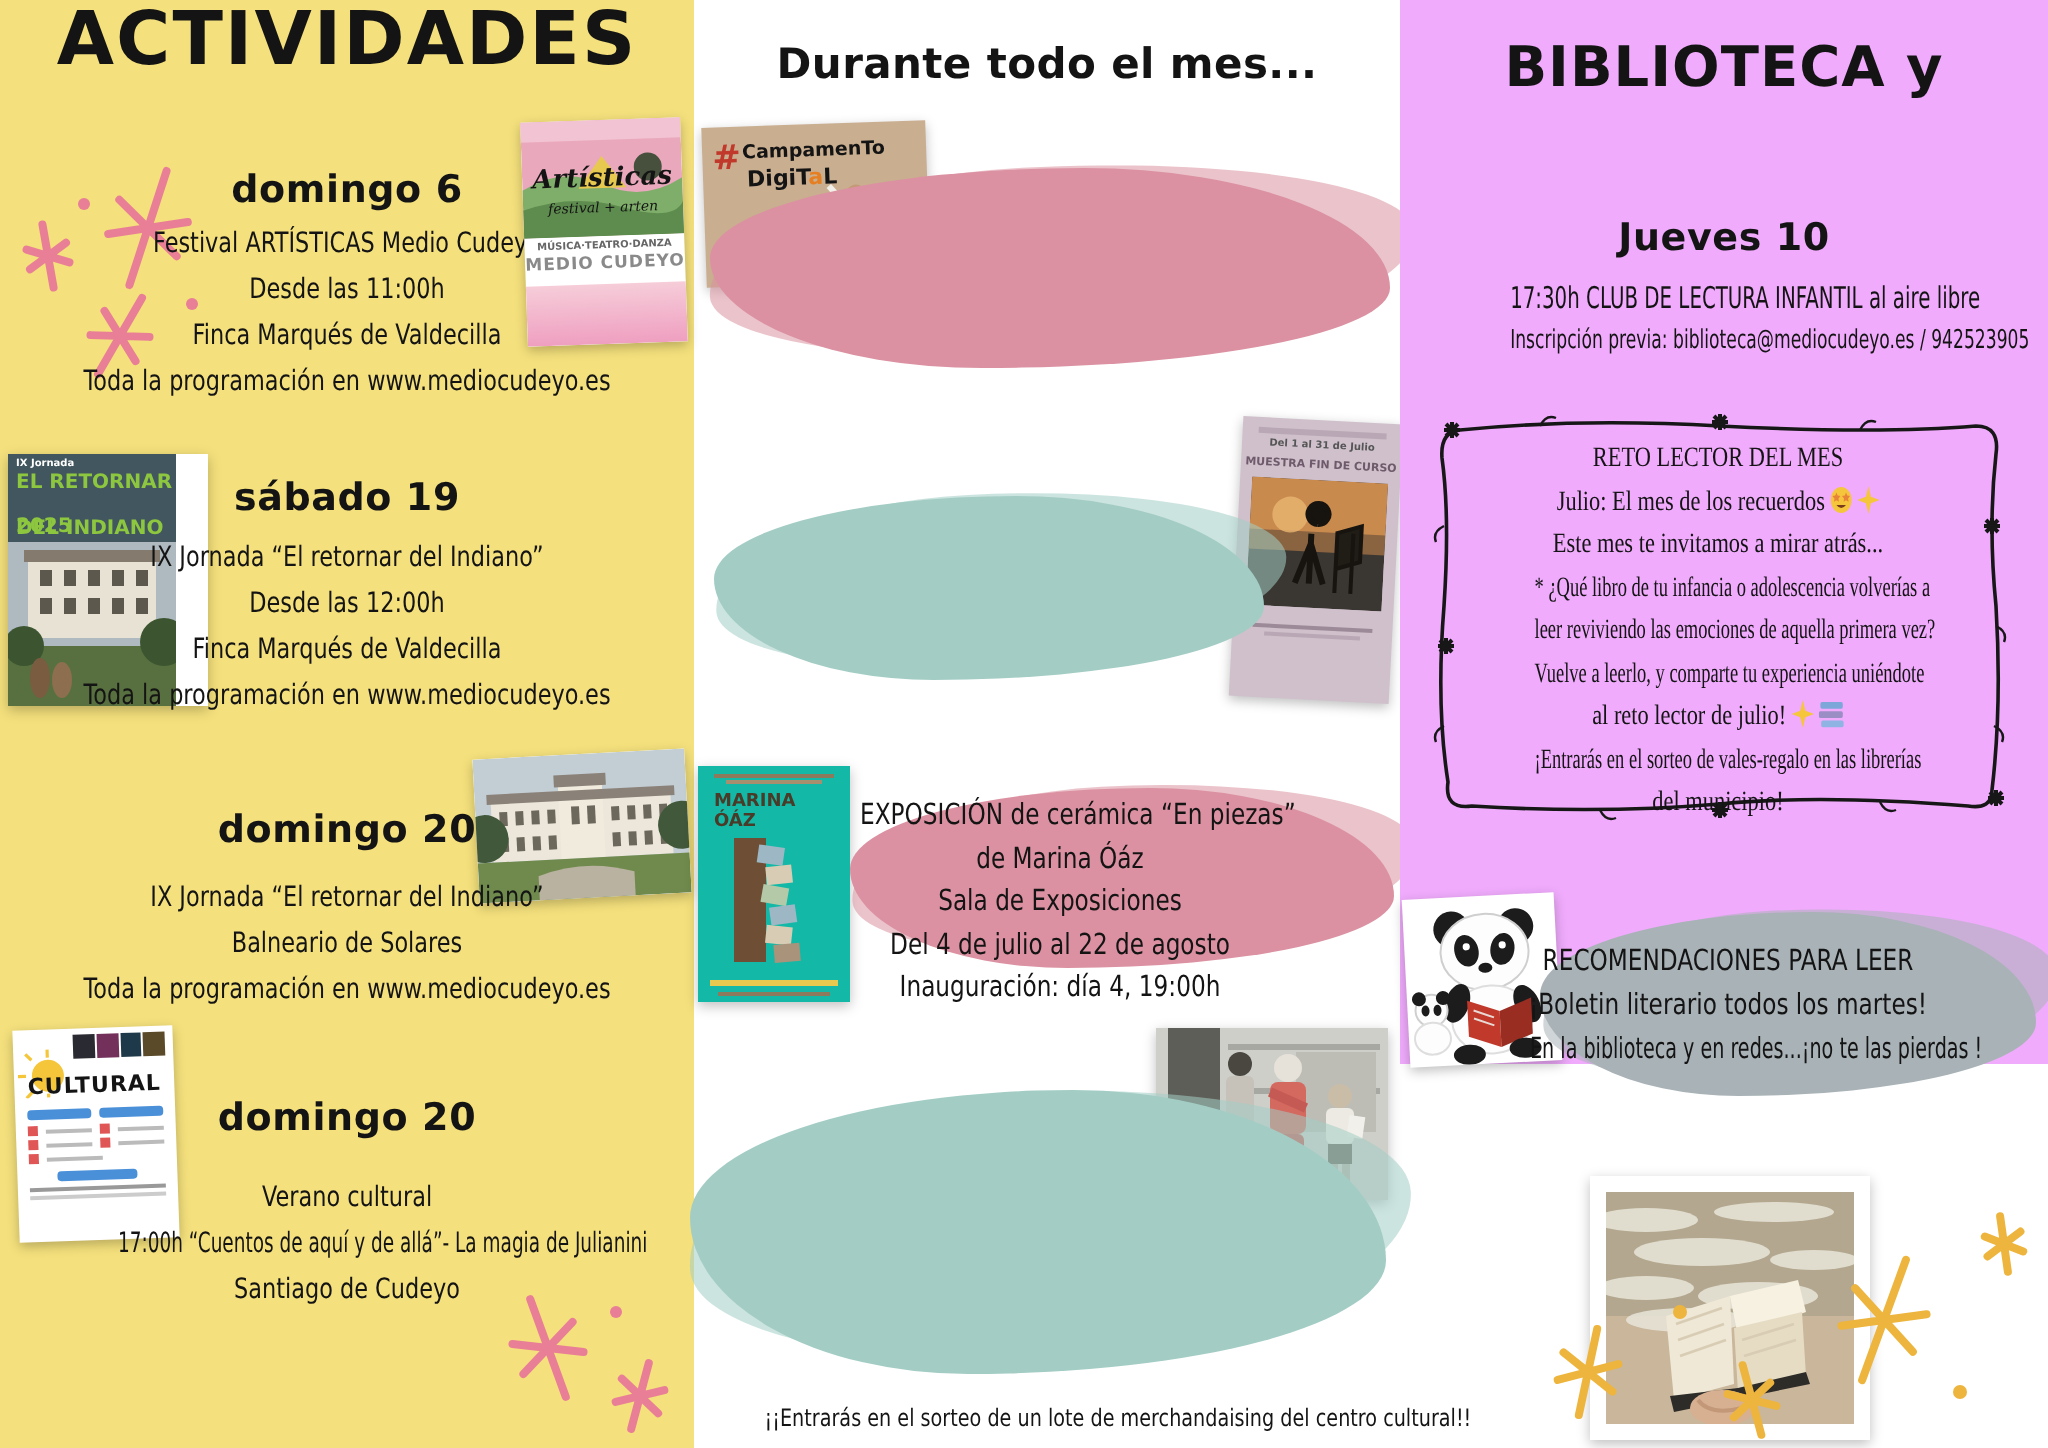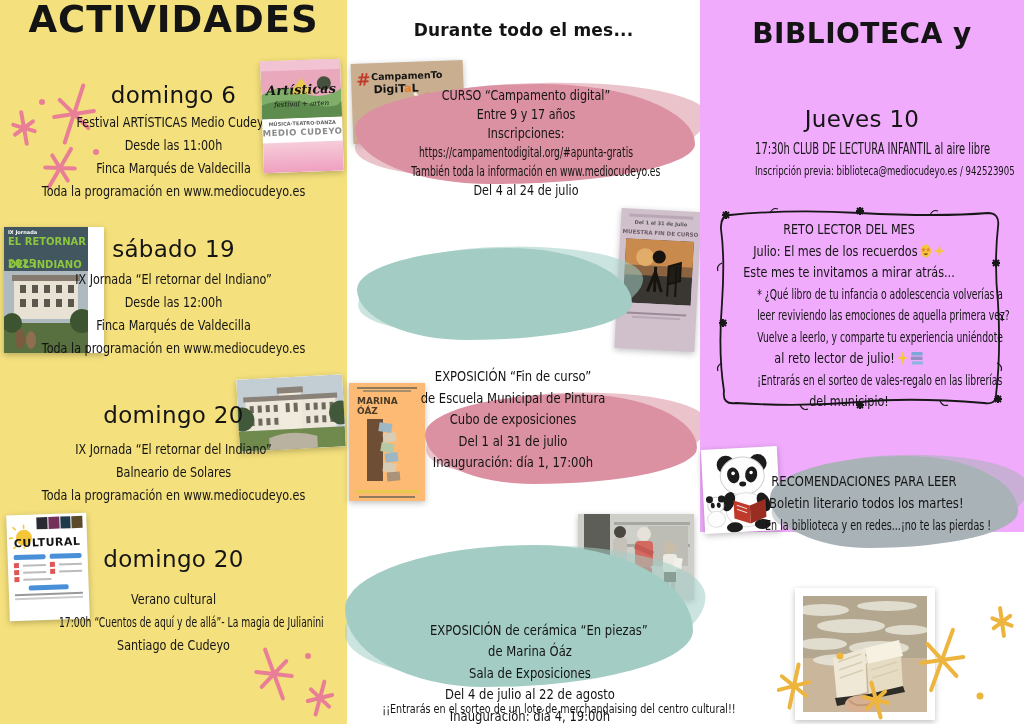--- a/index.html
+++ b/index.html
@@ -5,22 +5,22 @@
   html,body{margin:0;padding:0;background:#888;}
   .page{position:relative;width:1024px;height:724px;overflow:hidden;background:#ffffff;
         font-family:"DejaVu Sans",sans-serif;color:#141414;}
   .abs{position:absolute;}
   
   .col-left{position:absolute;left:0;top:0;width:347px;height:724px;background:#f4e07c;}
   .col-right{position:absolute;left:700px;top:0;width:324px;height:532px;background:#f0abfc;}
   
   .big-title{font-weight:800;text-align:center;letter-spacing:1px;font-size:37px;line-height:40px;}
   .rt-title{font-weight:800;text-align:center;font-size:28px;line-height:35px;letter-spacing:.5px;}
-  .date{font-weight:400;font-size:23px;line-height:26px;text-align:center;letter-spacing:.3px;}
-  .mid-header{font-weight:800;font-size:17px;text-align:center;letter-spacing:.2px;}
+  .date{font-weight:700;font-size:19px;line-height:26px;text-align:center;letter-spacing:.3px;}
+  .mid-header{font-weight:800;font-size:21px;text-align:center;letter-spacing:.2px;}
   
   .ln{display:block;margin:0;white-space:nowrap;text-align:center;
       font-size:14px;line-height:23px;transform:scaleX(0.8);transform-origin:50% 50%;}
   .t{transform:scaleX(0.66);}
   .mid .ln{line-height:19px;}
   .b2 .ln,.b3 .ln,.b4 .ln{line-height:21.5px;font-size:14.5px;}
   .reto-box .ln{font-size:14px;line-height:21.5px;}
   .reco .ln{font-size:14.5px;line-height:22px;}
   .small{font-size:12px;}
   
@@ -253,55 +253,40 @@
         <g transform="translate(30,30) rotate(18)">
           <circle cx="0" cy="0" r="5.5" fill="#b98c66"></circle>
           <rect x="-5" y="5" width="10" height="10" rx="2" fill="#f2efe8"></rect>
           <rect x="-5" y="14" width="10" height="11" rx="2" fill="#c0392b"></rect>
           <path d="M-5,7 L-16,12 M5,7 L15,3" stroke="#f2efe8" stroke-width="3"></path>
         </g>
       </svg>
     </div>
 
     <div class="blob pink" style="left:8px;top:84px;width:340px;height:100px;"></div>
-    <section class="abs z2" style="left:5px;top:86px;width:348px;">
-      <p class="ln">CURSO “Campamento digital”</p>
-      <p class="ln">Entre 9 y 17 años</p>
-      <p class="ln">Inscripciones:</p>
-      <p class="ln t">https://campamentodigital.org/#apunta-gratis</p>
-      <p class="ln t">También toda la información en www.mediocudeyo.es</p>
-      <p class="ln">Del 4 al 24 de julio</p>
-    </section>
 
     <div class="card" style="left:271px;top:210px;width:80px;height:140px;transform:rotate(3deg);background:#cfc0cb;">
       <div style="height:3px;background:#b9a7b5;margin:5px 8px 2px;"></div>
       <div style="text-align:center;font-size:5px;color:#555;font-weight:bold;">Del 1 al 31 de Julio</div>
       <div style="text-align:center;font-size:5.5px;color:#6e5a6a;font-weight:800;margin-top:4px;">MUESTRA FIN DE CURSO</div>
       <svg style="margin:4px 6px 0;" width="68" height="64" viewBox="0 0 68 64">
         <rect width="68" height="64" fill="#3a3632"></rect>
         <rect width="68" height="30" fill="#c98a4e"></rect>
         <rect y="26" width="68" height="10" fill="#8a6440"></rect>
         <circle cx="20" cy="18" r="9" fill="#e8b470" opacity=".8"></circle>
         <path d="M34,22 a5,5 0 1,1 0.1,0 M31,27 L31,52 M31,32 L24,52 M31,32 L38,52" stroke="#17140f" stroke-width="3" fill="#17140f"></path>
         <path d="M44,26 L44,56 M52,26 L52,56 M44,26 L56,22 L56,40 L44,44 Z" stroke="#17140f" stroke-width="2" fill="#201c16"></path>
       </svg>
       <div style="height:2px;background:#9d8a99;margin:5px 10px 2px;"></div>
       <div style="height:2px;background:#b9a7b5;margin:0 16px;"></div>
     </div>
 
     <div class="blob teal" style="left:10px;top:248px;width:275px;height:92px;"></div>
-    <section class="abs z2 b2" style="left:0;top:252px;width:332px;">
-      <p class="ln">EXPOSICIÓN “Fin de curso”</p>
-      <p class="ln">de Escuela Municipal de Pintura</p>
-      <p class="ln">Cubo de exposiciones</p>
-      <p class="ln">Del 1 al 31 de julio</p>
-      <p class="ln">Inauguración: día 1, 17:00h</p>
-    </section>
-
-    <div class="card" style="left:2px;top:383px;width:76px;height:118px;background:#fdba74;">
+
+    <div class="card" style="left:2px;top:383px;width:76px;height:118px;background:#14b8a6;">
       <div style="height:2px;background:#8d7a5c;margin:4px 8px 1px;"></div>
       <div style="height:2px;background:#a58f6e;margin:0 14px;"></div>
       <div style="position:absolute;left:8px;top:14px;font-size:9px;line-height:9px;font-weight:800;color:#4a3b28;">MARINA</div>
       <div style="position:absolute;left:8px;top:23px;font-size:9px;font-weight:800;color:#4a3b28;">ÓÁZ</div>
       <svg class="abs" style="left:8px;top:34px;" width="60" height="66" viewBox="0 0 60 66">
         <rect x="10" y="2" width="16" height="62" fill="#6e4f36"></rect>
         <g>
           <rect x="22" y="6" width="13" height="9" fill="#9db8c4" transform="rotate(8 28 10)"></rect>
           <rect x="26" y="16" width="13" height="9" fill="#d8cdb4" transform="rotate(-6 32 20)"></rect>
           <rect x="24" y="26" width="13" height="9" fill="#b4c9a8" transform="rotate(10 30 30)"></rect>
@@ -390,21 +375,21 @@
             </g>
           <g transform="translate(13,120)">
               <path d="M0,-4 L0,4 M-4,0 L4,0 M-3,-3 L3,3 M3,-3 L-3,3" stroke="#171717" stroke-width="2"></path>
             </g>
         </g>
         <g stroke="#171717" stroke-width="1.2" fill="none">
           <path d="M60,10 q3,-6 8,-4 M220,12 q3,-6 8,-4 M90,202 q3,6 8,4 M230,198 q3,6 8,4
                    M12,60 q-6,3 -4,8 M12,160 q-6,3 -4,8 M288,110 q6,3 4,8 M287,160 q6,3 4,8"></path>
         </g>
       </svg>
-      <div class="abs" style="left:0;top:16px;width:278px;">
+      <div class="abs" style="left:10px;top:16px;width:278px;font-family:Liberation Serif, serif;">
         <p class="ln">RETO LECTOR DEL MES</p>
         <p class="ln"><span>Julio: El mes de los recuerdos</span><svg class="emoji" width="14" height="14" viewBox="0 0 14 14">
               <circle cx="7" cy="7" r="6.5" fill="#f5c53b"></circle>
               <path d="M4,3.2 l0.8,1.6 1.7,0.2 -1.2,1.2 0.3,1.7 -1.6,-0.8 -1.5,0.8 0.3,-1.7 -1.3,-1.2 1.8,-0.2 Z" fill="#e8833a"></path>
               <path d="M10,3.2 l0.8,1.6 1.7,0.2 -1.2,1.2 0.3,1.7 -1.6,-0.8 -1.5,0.8 0.3,-1.7 -1.3,-1.2 1.8,-0.2 Z" fill="#e8833a"></path>
               <path d="M4,9.5 q3,3 6,0 Z" fill="#7a3c1e"></path>
             </svg><svg class="emoji" width="14" height="14" viewBox="0 0 14 14">
               <path d="M7,0 L8.6,5.4 L14,7 L8.6,8.6 L7,14 L5.4,8.6 L0,7 L5.4,5.4 Z" fill="#f5c53b"></path>
             </svg></p>
         <p class="ln">Este mes te invitamos a mirar atrás...</p>

